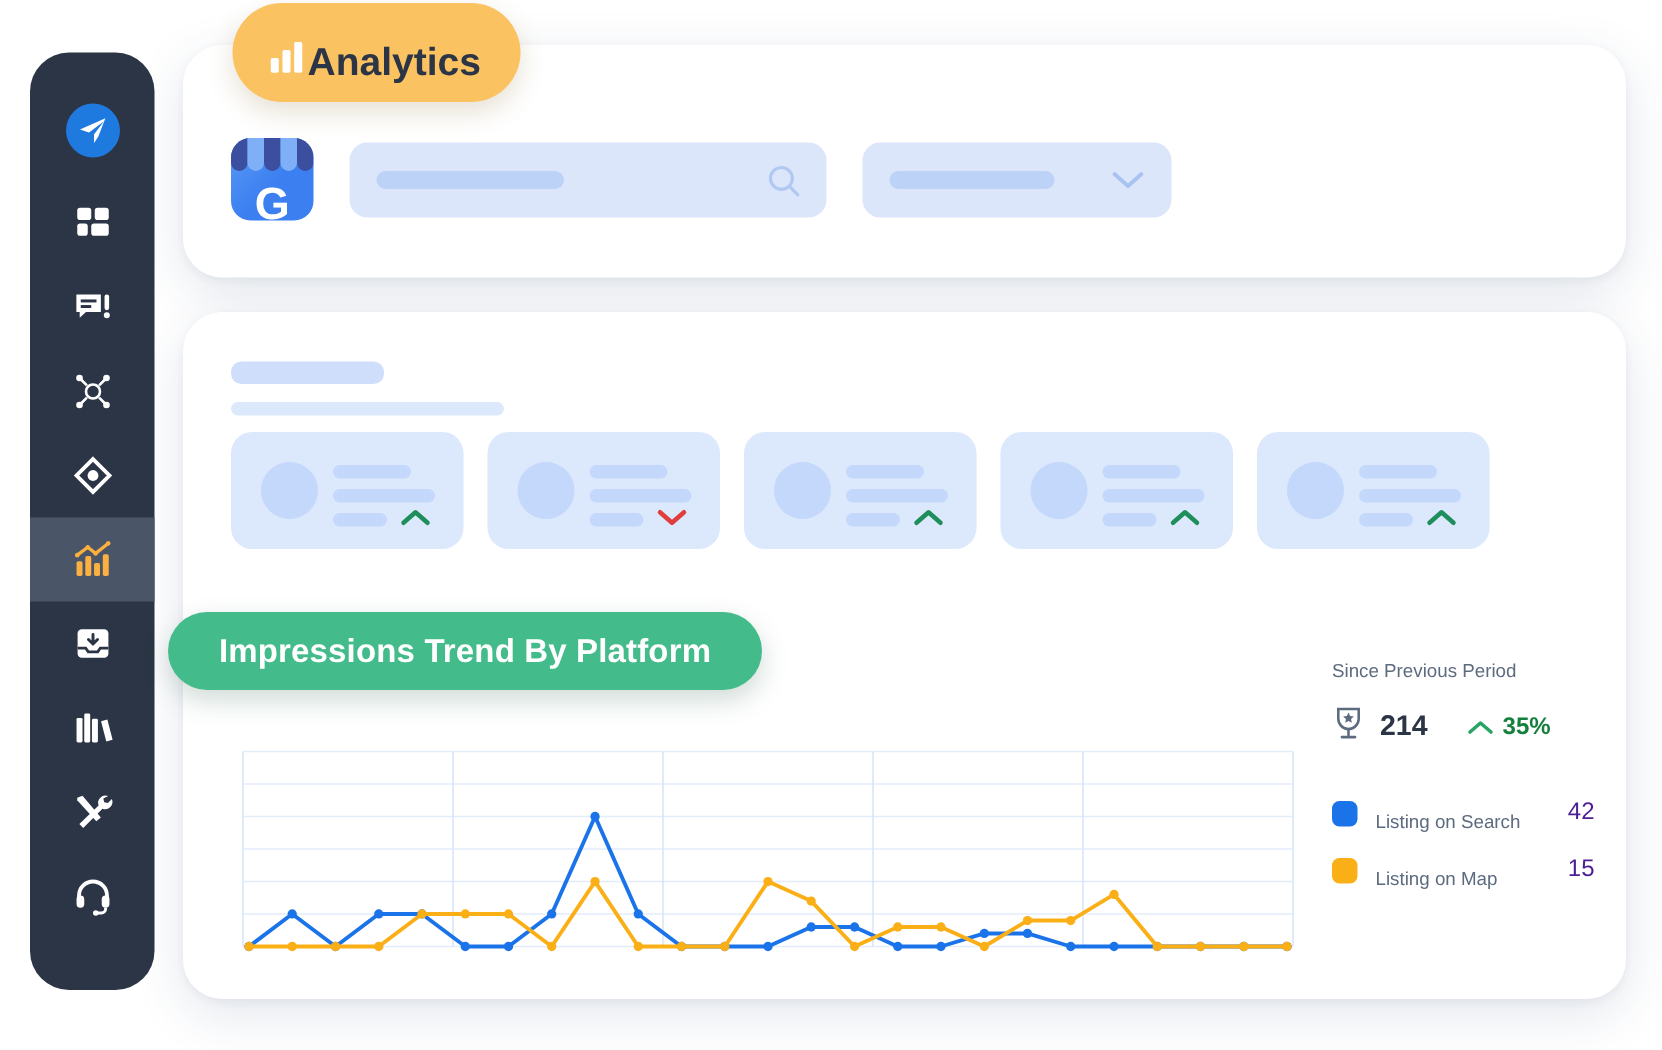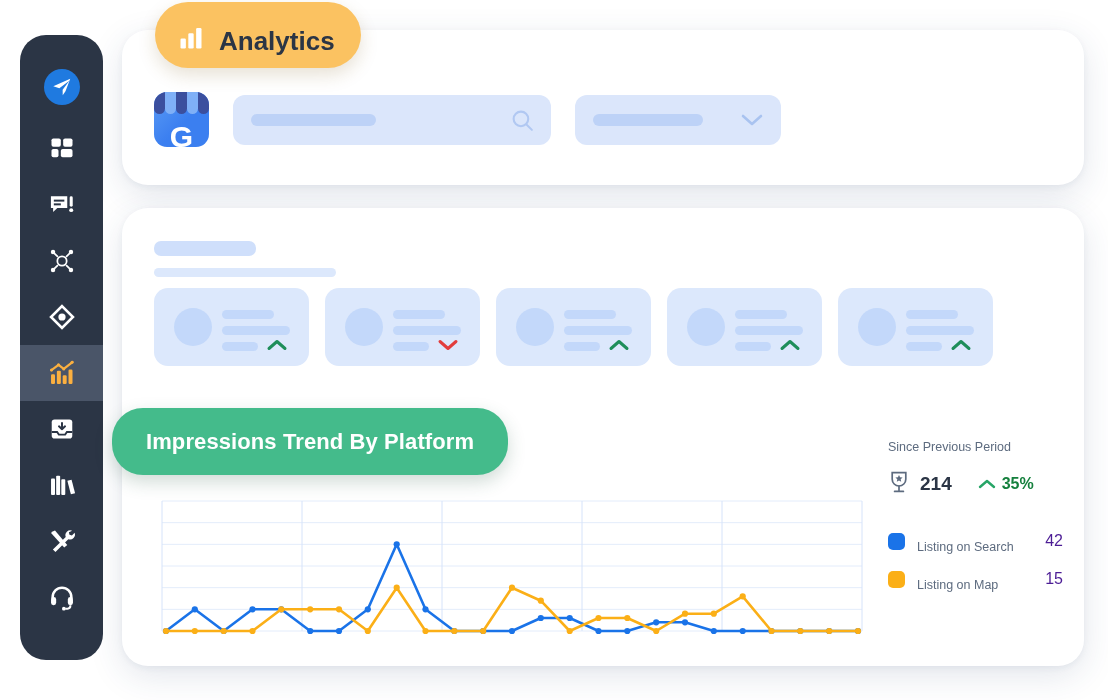--- a/index.html
+++ b/index.html
@@ -95,35 +95,35 @@
   }
   .kpi .circ { position:absolute; left:20px; top:20px; width:38px; height:38px; border-radius:50%; background:#c3d8fa; }
   .kpi .l1 { position:absolute; left:68px; top:22px;  width:52px; height:9px; border-radius:5px; background:#c3d8fa; }
   .kpi .l2 { position:absolute; left:68px; top:38px;  width:68px; height:9px; border-radius:5px; background:#c3d8fa; }
   .kpi .l3 { position:absolute; left:68px; top:54px;  width:36px; height:9px; border-radius:5px; background:#c3d8fa; }
   .kpi .arr { position:absolute; left:112px; top:50px; }
 
   
   .pill-green {
     position: absolute; left: 112px; top: 408px;
-    height: 67px; padding: 0 34px;
+    height: 52px; padding: 0 34px;
     border-radius: 31px; background: #44bb8b;
     display: flex; align-items: center;
     color: #ffffff; font-size: 22px; font-weight: 700;
     letter-spacing: .1px;
     box-shadow: 0 7px 18px rgba(40,90,70,0.22);
     z-index: 7;
   }
 
   
   .pill-amber {
     position: absolute; left: 155px; top: 2px;
     height: 66px; padding: 12px 26px 0 22px;
     border-radius: 33px; background: #fbc261;
-    display: flex; align-items: center; gap: 14px;
+    display: flex; align-items: center; 
     color: #2b3545; font-size: 26px; font-weight: 700;
     box-shadow: 0 7px 18px rgba(120,90,20,0.18);
     z-index: 8;
   }
 
   
   .chart-wrap { position:absolute; left: 38px; top: 287px; width: 706px; height: 145px; }
   .chart-svg { display:block; }
 
   

